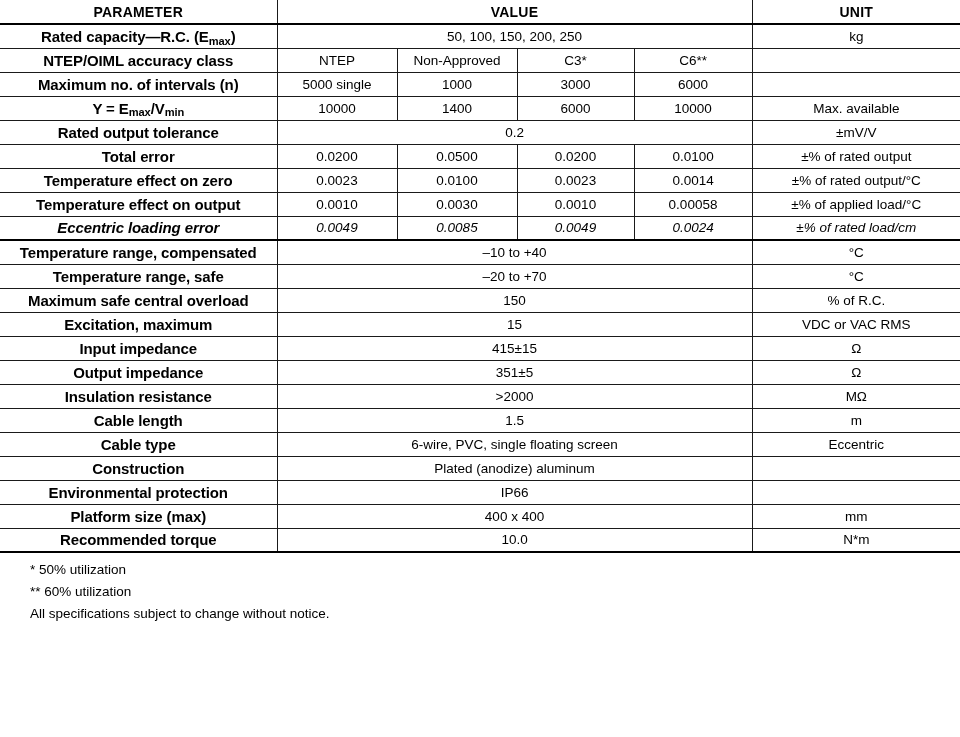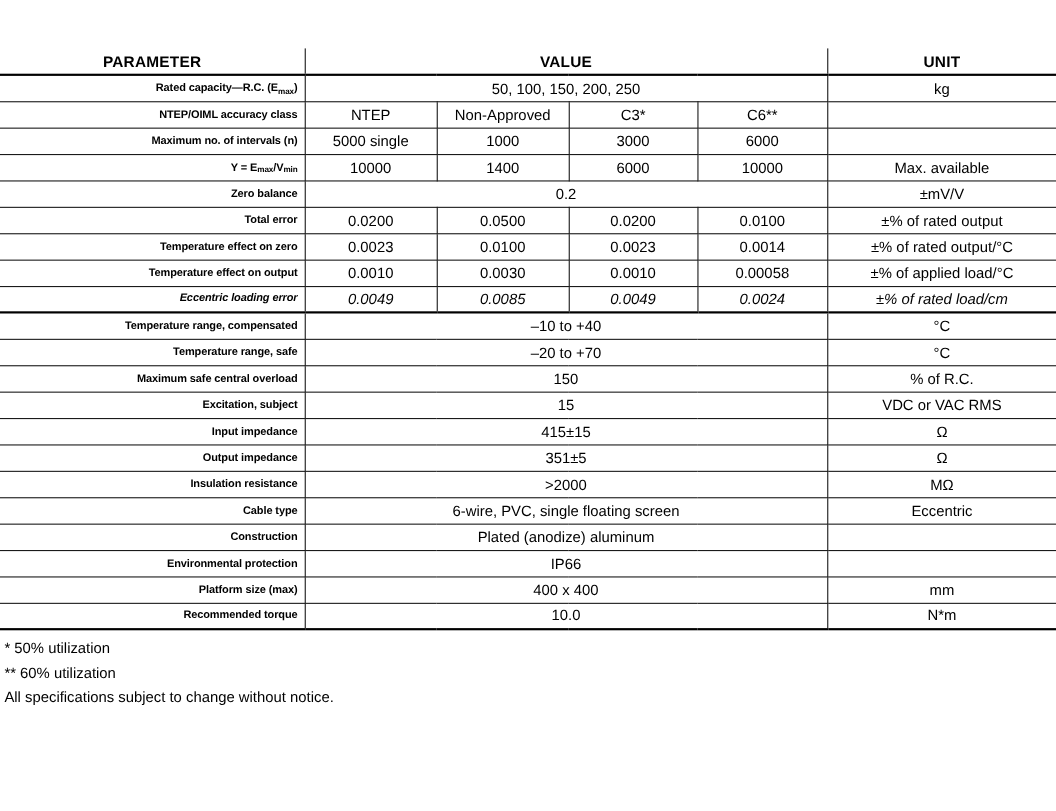--- a/index.html
+++ b/index.html
@@ -15,21 +15,20 @@
     overflow: hidden;
   }
   #spec-sheet {
     width: 960px;
   }
   table.spec {
     width: 960px;
     border-collapse: collapse;
     table-layout: fixed;
     font-size: 13.5px;
-    margin-top: 44px;
   }
   table.spec col.c-param { width: 277px; }
   table.spec col.c-v1    { width: 120px; }
   table.spec col.c-v2    { width: 120px; }
   table.spec col.c-v3    { width: 117px; }
   table.spec col.c-v4    { width: 118px; }
   table.spec col.c-unit  { width: 208px; }
 
   table.spec td, table.spec th {
     height: 24px;
@@ -51,22 +50,22 @@
     font-weight: bold;
     text-align: center;
     font-size: 14px;
     border-bottom: 2.4px solid #000000;
     letter-spacing: 0.2px;
   }
 
   
   td.param {
     font-weight: bold;
-    text-align: right;
-    font-size: 10px;
+    text-align: center;
+    font-size: 15px;
     letter-spacing: -0.1px;
   }
   
   td.val, td.unit {
     text-align: center;
     font-weight: normal;
   }
 
   
   tr.group-end > td { border-bottom: 2.4px solid #000000; font-style: italic; }
@@ -78,21 +77,21 @@
     vertical-align: baseline;
     position: relative;
     top: 0.26em;
   }
 
   .notes {
     padding: 6px 0 0 4px;
     font-size: 13.5px;
     line-height: 22px;
   }
-  .notes div { white-space: nowrap; }
+  .notes div { white-space: nowrap; margin-left: 26px; }
 </style>
 </head>
 <body>
 
 <div id="spec-sheet">
 
   <table class="spec">
     <colgroup>
       <col class="c-param">
         <col class="c-v1">
@@ -132,21 +131,21 @@
         </tr>
         <tr>
           <td class="param">Y = E<sub>max</sub>/V<sub>min</sub></td>
           <td class="val">10000</td>
           <td class="val">1400</td>
           <td class="val">6000</td>
           <td class="val">10000</td>
           <td class="unit">Max. available</td>
         </tr>
         <tr>
-          <td class="param">Zero balance</td>
+          <td class="param">Rated output tolerance</td>
           <td class="val" colspan="4">0.2</td>
           <td class="unit">±mV/V</td>
         </tr>
         <tr>
           <td class="param">Total error</td>
           <td class="val">0.0200</td>
           <td class="val">0.0500</td>
           <td class="val">0.0200</td>
           <td class="val">0.0100</td>
           <td class="unit">±% of rated output</td>
@@ -184,38 +183,43 @@
           <td class="param">Temperature range, safe</td>
           <td class="val" colspan="4">–20 to +70</td>
           <td class="unit">°C</td>
         </tr>
         <tr>
           <td class="param">Maximum safe central overload</td>
           <td class="val" colspan="4">150</td>
           <td class="unit">% of R.C.</td>
         </tr>
         <tr>
-          <td class="param">Excitation, subject</td>
+          <td class="param">Excitation, maximum</td>
           <td class="val" colspan="4">15</td>
           <td class="unit">VDC or VAC RMS</td>
         </tr>
         <tr>
           <td class="param">Input impedance</td>
           <td class="val" colspan="4">415±15</td>
           <td class="unit">Ω</td>
         </tr>
         <tr>
           <td class="param">Output impedance</td>
           <td class="val" colspan="4">351±5</td>
           <td class="unit">Ω</td>
         </tr>
         <tr>
           <td class="param">Insulation resistance</td>
           <td class="val" colspan="4">&gt;2000</td>
           <td class="unit">MΩ</td>
+        </tr>
+        <tr>
+          <td class="param">Cable length</td>
+          <td class="val" colspan="4">1.5</td>
+          <td class="unit">m</td>
         </tr>
         <tr>
           <td class="param">Cable type</td>
           <td class="val" colspan="4">6-wire, PVC, single floating screen</td>
           <td class="unit">Eccentric</td>
         </tr>
         <tr>
           <td class="param">Construction</td>
           <td class="val" colspan="4">Plated (anodize) aluminum</td>
           <td class="unit"></td>

